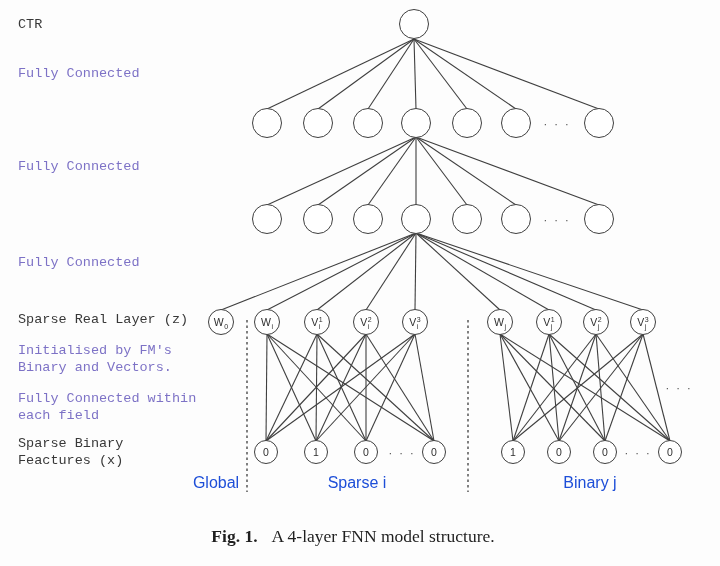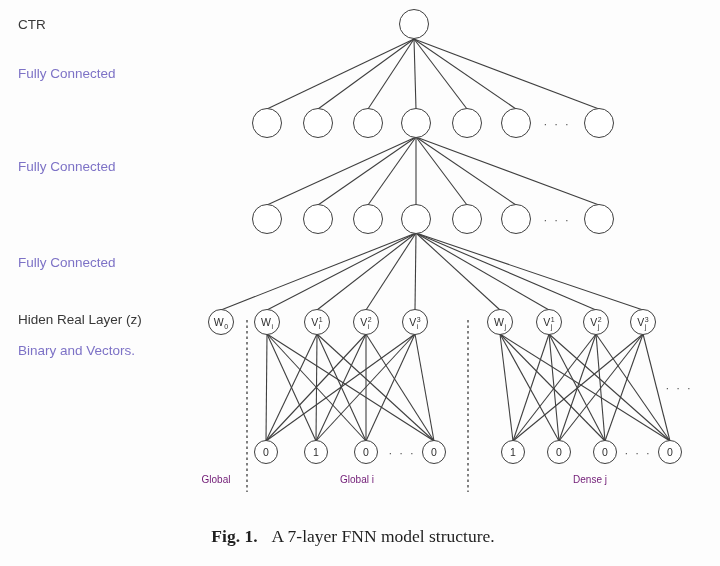--- a/index.html
+++ b/index.html
@@ -10,26 +10,26 @@
         background:#fff;display:flex;align-items:center;justify-content:center;z-index:2;}
   .h{width:30px;height:30px;}
   .d{width:26px;height:26px;}
   .s{width:24px;height:24px;}
   .nl{display:inline-flex;align-items:center;color:#2e2e2e;font-size:10.5px;line-height:10px;}
   .nb{font-size:10.5px;}
   .ss{display:inline-flex;flex-direction:column;align-items:flex-start;justify-content:space-between;
       height:13px;margin-left:0.5px;font-size:7px;line-height:7px;}
   .sp{min-height:7px;}
   .sval{font-size:10.5px;font-weight:500;color:#2e2e2e;}
-  .lbl{position:absolute;left:18px;font-size:13.5px;line-height:16.5px;color:#383838;z-index:3;white-space:nowrap;}
+  .lbl{position:absolute;left:18px;font-size:13.5px;line-height:16.5px;color:#383838;z-index:3;white-space:nowrap;font-family:Liberation Mono, monospace;}
   .lbl sub{font-size:9.5px;}
   .purple{color:#7d72c6;}
   .ell{position:absolute;transform:translate(-50%,-50%);font-size:11px;letter-spacing:2px;
        color:#474747;z-index:2;white-space:nowrap;}
-  .glbl{position:absolute;transform:translateX(-50%);font-size:10px;color:#701a75;z-index:3;white-space:nowrap;}
+  .glbl{position:absolute;transform:translateX(-50%);font-size:16px;color:#1d4ed8;z-index:3;white-space:nowrap;}
   .caption{position:absolute;left:353px;top:526px;transform:translateX(-50%);
            font-family:"Liberation Serif",serif;font-size:17.5px;color:#1f1f1f;z-index:3;white-space:nowrap;}
   .caption b{margin-right:14px;}
 </style>
 </head>
 <body>
 
 <div class="canvas">
 
   <svg id="wires" width="720" height="566">
@@ -89,23 +89,32 @@
       <line x1="643" y1="334" x2="605" y2="441" stroke="#3f3f3f" stroke-width="1.1"></line>
       <line x1="643" y1="334" x2="670" y2="441" stroke="#3f3f3f" stroke-width="1.1"></line>
       <line x1="247" y1="320" x2="247" y2="492" stroke="#4a4a4a" stroke-width="1.4" stroke-dasharray="2.5,3"></line>
       <line x1="468" y1="320" x2="468" y2="492" stroke="#4a4a4a" stroke-width="1.4" stroke-dasharray="2.5,3"></line>
     </svg>
 
   <div class="lbl" style="top:17px">CTR</div>
   <div class="lbl purple" style="top:66px">Fully Connected</div>
   <div class="lbl purple" style="top:159px">Fully Connected</div>
   <div class="lbl purple" style="top:255px">Fully Connected</div>
-  <div class="lbl" style="top:312px">Hiden Real Layer (z)</div>
+  <div class="lbl" style="top:312px">Sparse Real Layer (z)</div>
   <div class="lbl purple" style="top:343px">
+      <span style="display:block">Initialised by FM's</span>
       <span style="display:block">Binary and Vectors.</span>
+    </div>
+  <div class="lbl purple" style="top:391px">
+      <span style="display:block">Fully Connected within</span>
+      <span style="display:block">each field</span>
+    </div>
+  <div class="lbl" style="top:436px">
+      <span style="display:block">Sparse Binary</span>
+      <span style="display:block">Feactures (x)</span>
     </div>
 
   <div class="node h" style="left:399px;top:9px"></div>
 
   <div class="node h" style="left:252px;top:108px"></div>
   <div class="node h" style="left:303px;top:108px"></div>
   <div class="node h" style="left:353px;top:108px"></div>
   <div class="node h" style="left:401px;top:108px"></div>
   <div class="node h" style="left:452px;top:108px"></div>
   <div class="node h" style="left:501px;top:108px"></div>
@@ -227,18 +236,18 @@
       <span class="sval">0</span>
     </div>
   <span class="ell" style="left:638px;top:453px">· · ·</span>
   <div class="node s" style="left:658px;top:440px">
       <span class="sval">0</span>
     </div>
 
   <span class="ell" style="left:679px;top:388px">· · ·</span>
 
   <span class="glbl" style="left:216px;top:474px">Global</span>
-  <span class="glbl" style="left:357px;top:474px">Global i</span>
-  <span class="glbl" style="left:590px;top:474px">Dense j</span>
-
-  <div class="caption"><b>Fig. 1.</b><span>A 7-layer FNN model structure.</span></div>
+  <span class="glbl" style="left:357px;top:474px">Sparse i</span>
+  <span class="glbl" style="left:590px;top:474px">Binary j</span>
+
+  <div class="caption"><b>Fig. 1.</b><span>A 4-layer FNN model structure.</span></div>
 
 </div>
 
 </body></html>

